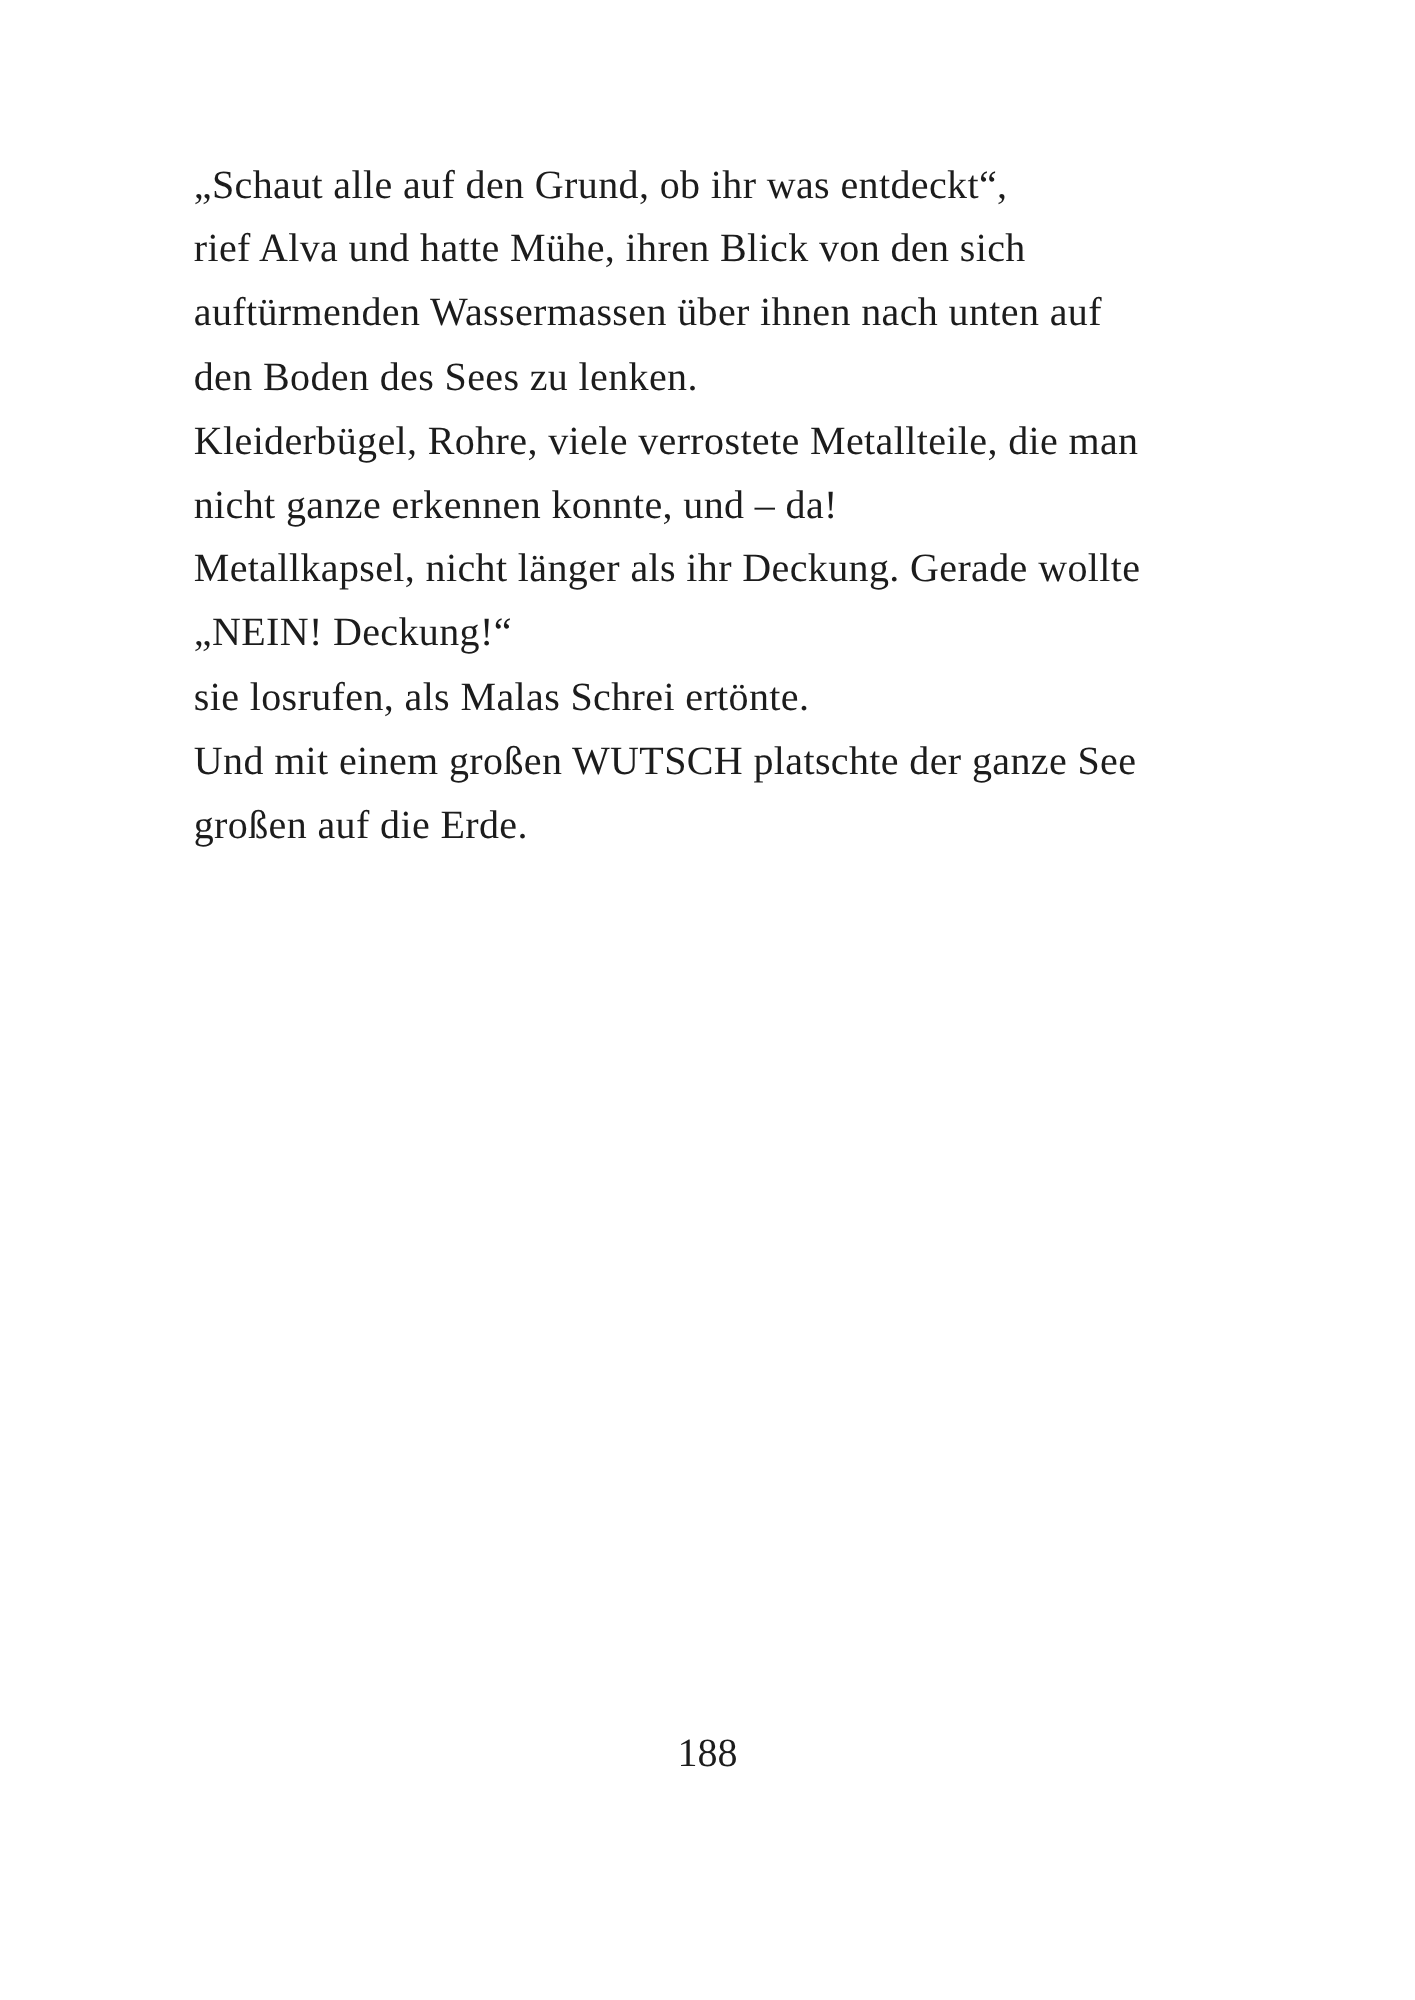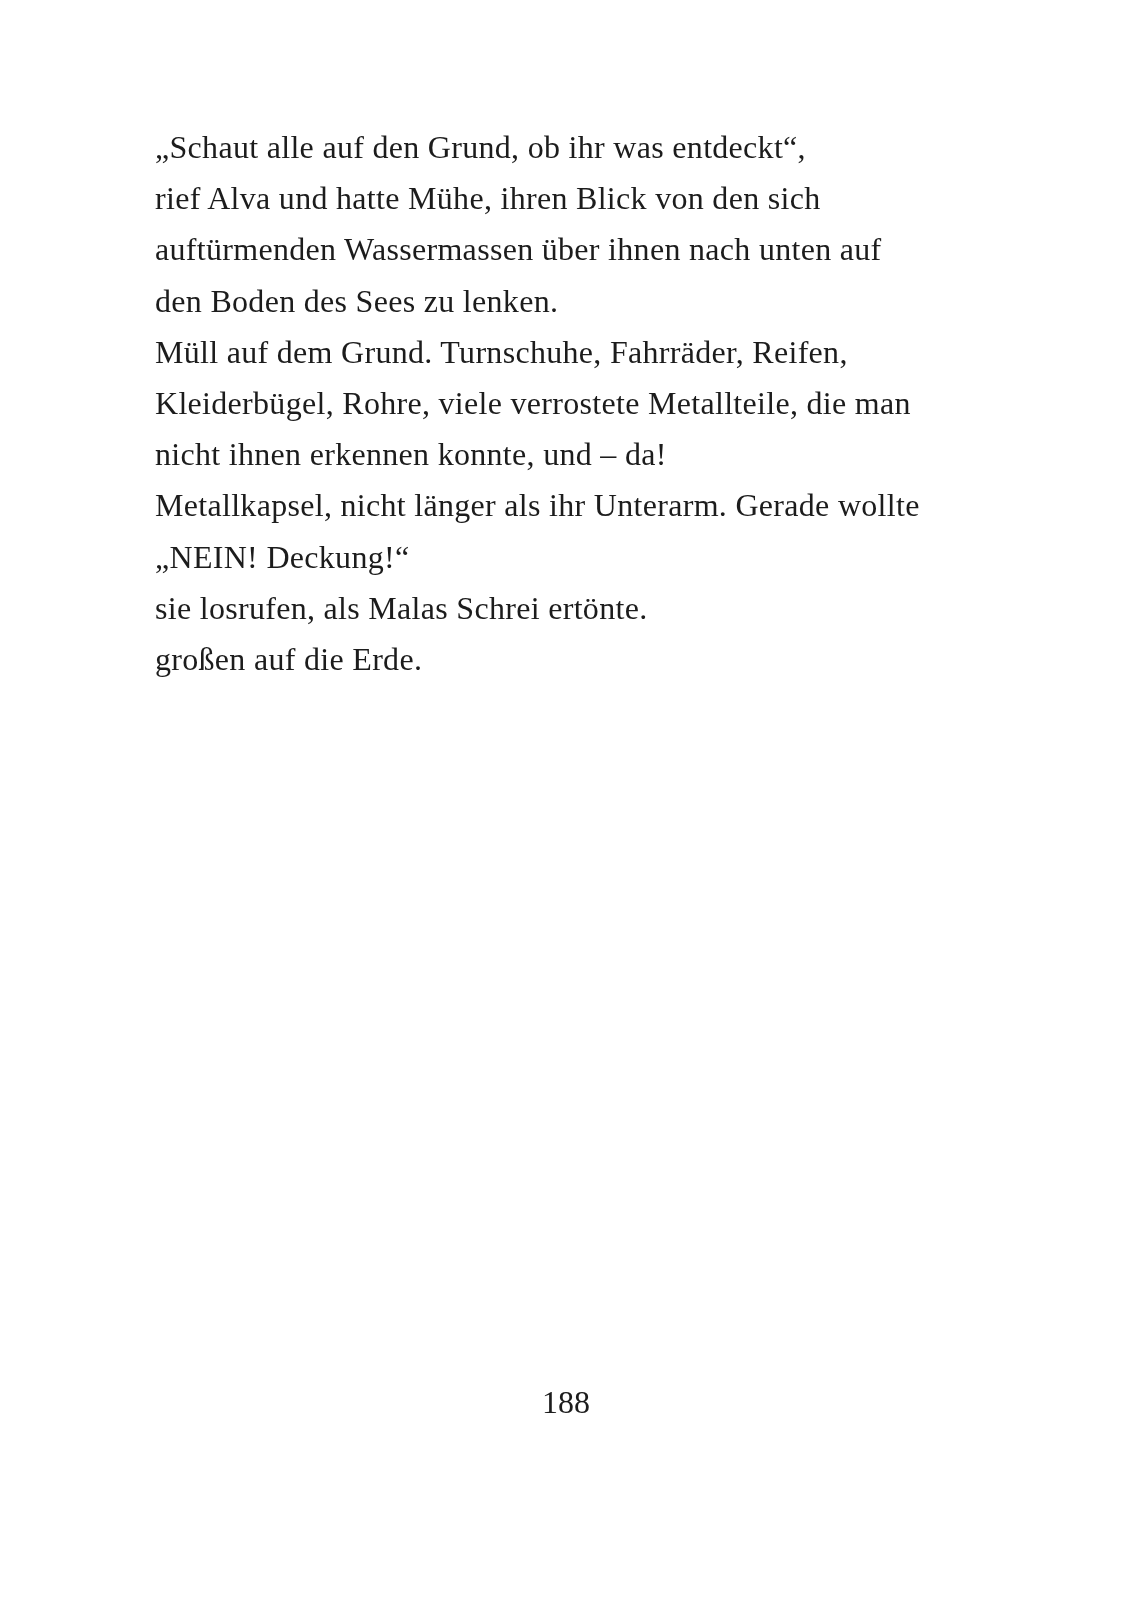--- a/index.html
+++ b/index.html
@@ -42,22 +42,22 @@
 </style>
 </head>
 <body>
 
 <div class="book-page">
   <div class="text-block">
     <div class="text-line">„Schaut alle auf den Grund, ob ihr was entdeckt“,</div>
     <div class="text-line">rief Alva und hatte Mühe, ihren Blick von den sich</div>
     <div class="text-line">auftürmenden Wassermassen über ihnen nach unten auf</div>
     <div class="text-line">den Boden des Sees zu lenken.</div>
-    <div class="text-line">Müll auf dem Grund. Turnschuhe, Fahrräder, Reifen,</div>
     <div class="text-line">Kleiderbügel, Rohre, viele verrostete Metallteile, die man</div>
-    <div class="text-line">nicht ihnen erkennen konnte, und – da!</div>
-    <div class="text-line">Metallkapsel, nicht länger als ihr Unterarm. Gerade wollte</div>
+    <div class="text-line">nicht ganze erkennen konnte, und – da!</div>
+    <div class="text-line">Metallkapsel, nicht länger als ihr Deckung. Gerade wollte</div>
     <div class="text-line">„NEIN! Deckung!“</div>
     <div class="text-line">sie losrufen, als Malas Schrei ertönte.</div>
+    <div class="text-line">Und mit einem großen WUTSCH platschte der ganze See</div>
     <div class="text-line">großen auf die Erde.</div>
   </div>
   <div class="page-number">188</div>
 </div>
 
 </body></html>

